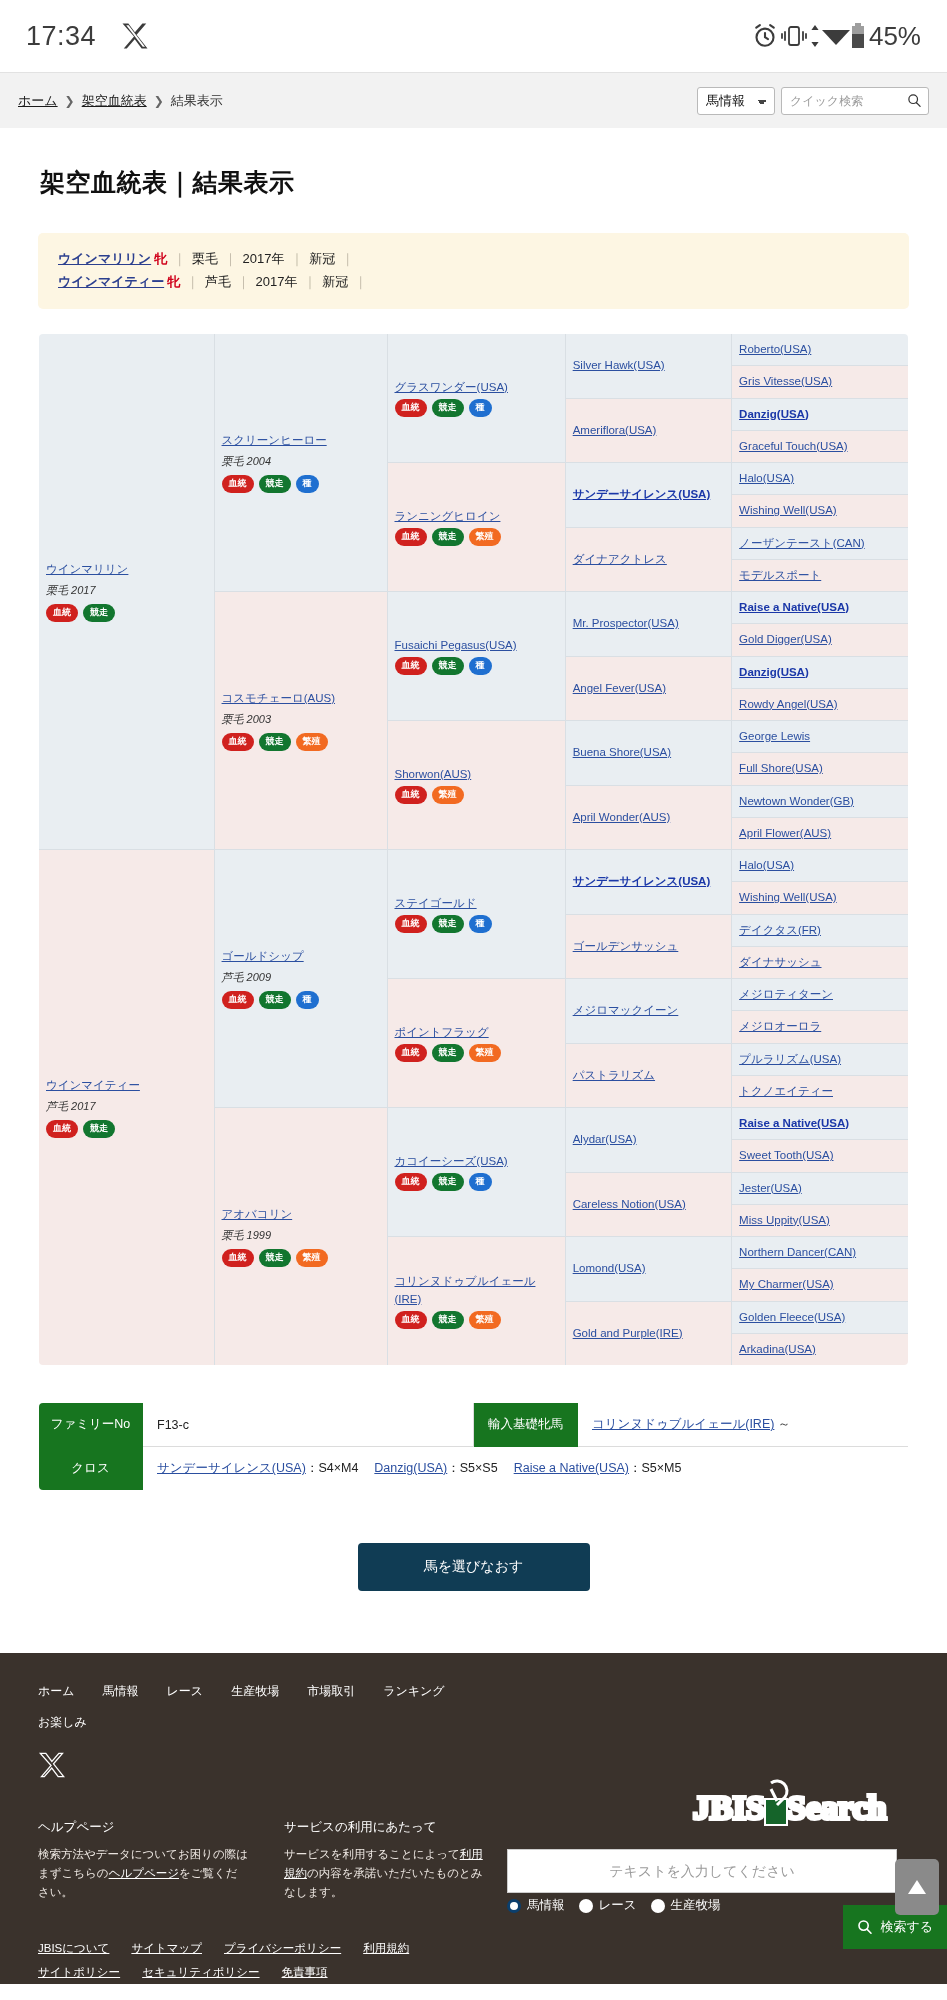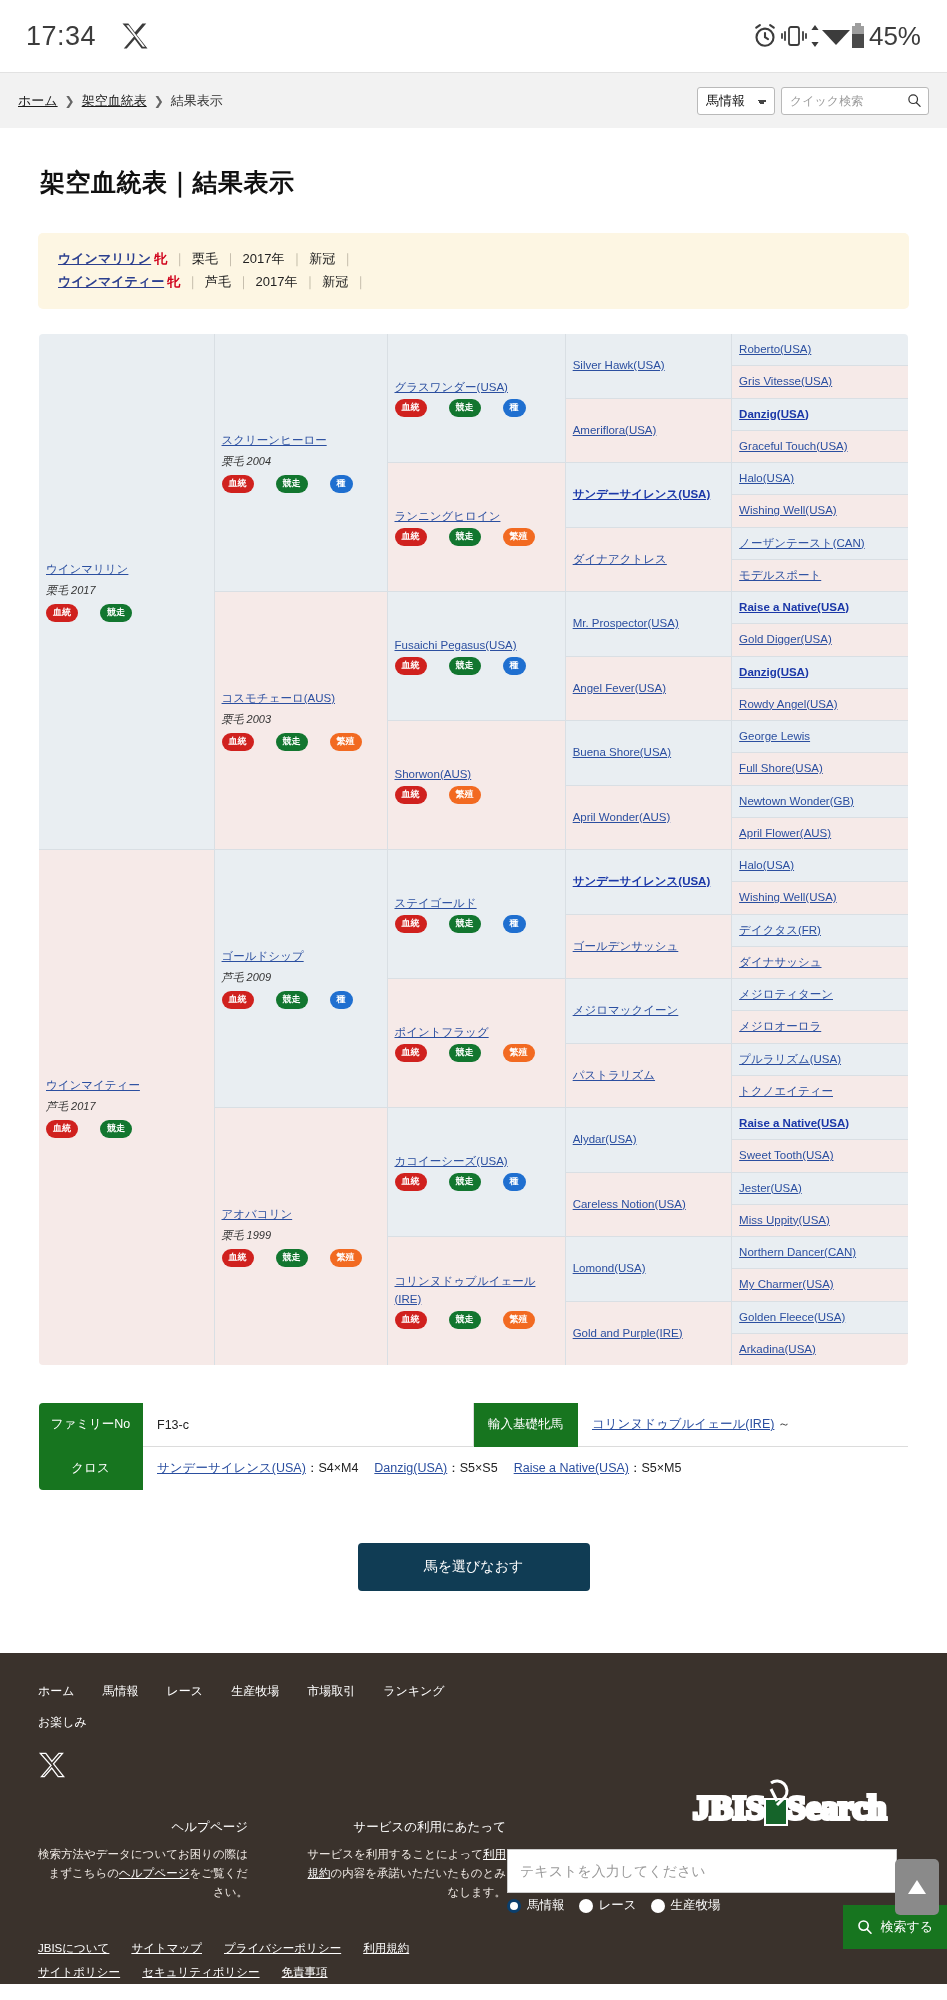--- a/index.html
+++ b/index.html
@@ -88,21 +88,21 @@
     line-height: 1.5;
   }
   .c1 { width: 135px; } .c2 { width: 133px; } .c3 { width: 137px; }
   .c4 { width: 128px; } .c5 { width: 136px; }
   td.male   { background: #e9eef2; }
   td.female { background: #f6eae8; }
   td a { color: #2b4fa0; text-decoration: underline; }
   td a.bold { font-weight: bold; color: #1a37a8; }
   .hname { display: block; margin-bottom: 3px; }
   .hsub  { display: block; font-size: 11px; color: #333; margin: 4px 0 5px; font-style: italic; }
-  .badges { display: flex; gap: 22px; flex-wrap: wrap; margin-top: 3px; align-items: center; }
+  .badges { display: flex; gap: 5px; flex-wrap: wrap; margin-top: 3px; align-items: center; }
   .bdg {
     display: inline-block; border-radius: 9px; color: #fff;
     font-size: 9px; line-height: 1; padding: 4px 7px 5px;
     white-space: nowrap; font-weight: bold;
   }
   .bdg.ketto { background: #d0211e; }
   .bdg.kyoso { background: #12762f; }
   .bdg.shu   { background: #1f6fd0; }
   .bdg.hanshoku { background: #f26a21; font-family: Liberation Serif, serif; }
 
@@ -136,35 +136,35 @@
 
   
   .footer {
     margin-top: 62px; background: #3a322c; color: #fff;
     padding: 30px 38px 0; position: relative;
   }
   .f-nav { display: flex; gap: 28px; font-size: 12px; }
   .f-nav a, .footer a { color: #fff; text-decoration: none; }
   .f-sub { font-size: 12px; margin-top: 14px; }
   .f-x { margin-top: 20px; width: 28px; height: 28px; display: block; }
-  .f-cols { display: flex; gap: 48px; margin-top: 40px; text-align: right; }
+  .f-cols { display: flex; gap: 36px; margin-top: 40px; }
   .f-col { width: 210px; }
   .f-col h4 { font-size: 12.5px; font-weight: normal; margin-bottom: 9px; }
   .f-col p { font-size: 11.5px; line-height: 1.65; color: #efe9e4; }
   .f-col p a { text-decoration: underline; }
   .f-links { margin-top: 34px; font-size: 11.5px; line-height: 2.1; width: 420px; }
   .f-links a { text-decoration: underline; margin-right: 22px; white-space: nowrap; }
 
   .f-logo { position: absolute; right: 56px; top: 118px; width: 200px; }
   .f-search {
     position: absolute; right: 0; top: 196px; width: 440px;
   }
   .f-search-input {
     width: 390px; height: 44px; border: 1px solid #ccc; background: #fff;
-    font-size: 14px; padding: 0 12px; font-family: inherit; color: #111;
+    font-size: 14px; padding: 0 12px; font-family: inherit; color: #111; text-align: center;
   }
   .f-search-input::placeholder { color: #9a9a9a; }
   .f-scrolltop {
     position: absolute; right: 8px; top: 10px;
     width: 44px; height: 56px; background: #8a8a8a; border-radius: 5px;
     display: flex; align-items: center; justify-content: center;
   }
   .f-radios {
     display: flex; align-items: center; gap: 0; margin-top: 4px;
     font-size: 12.5px; color: #fff;

